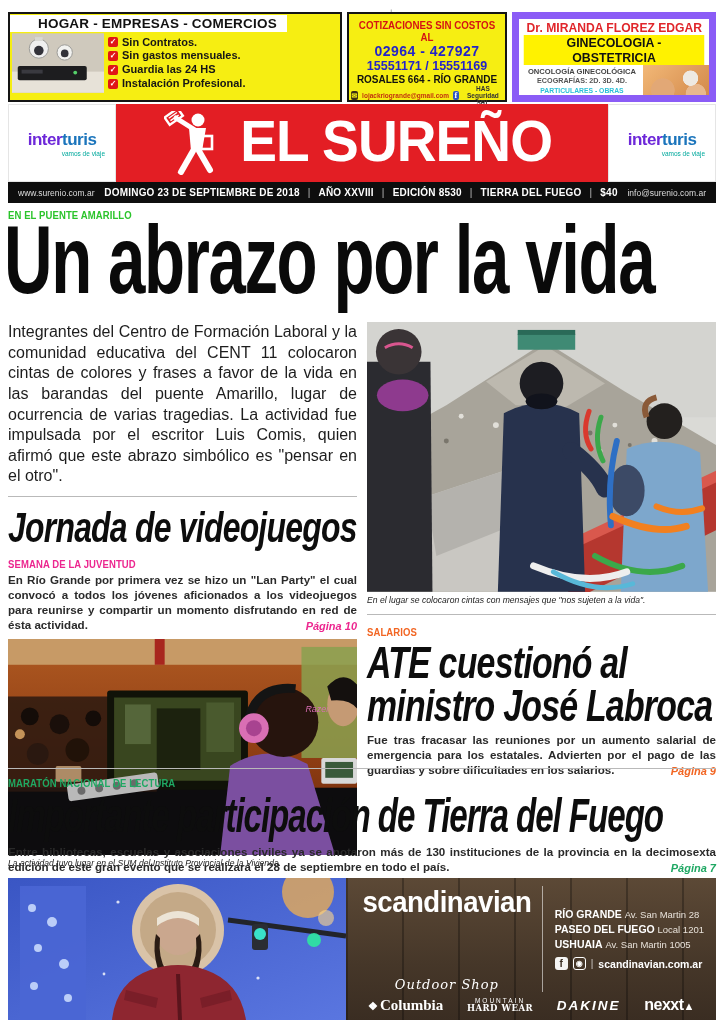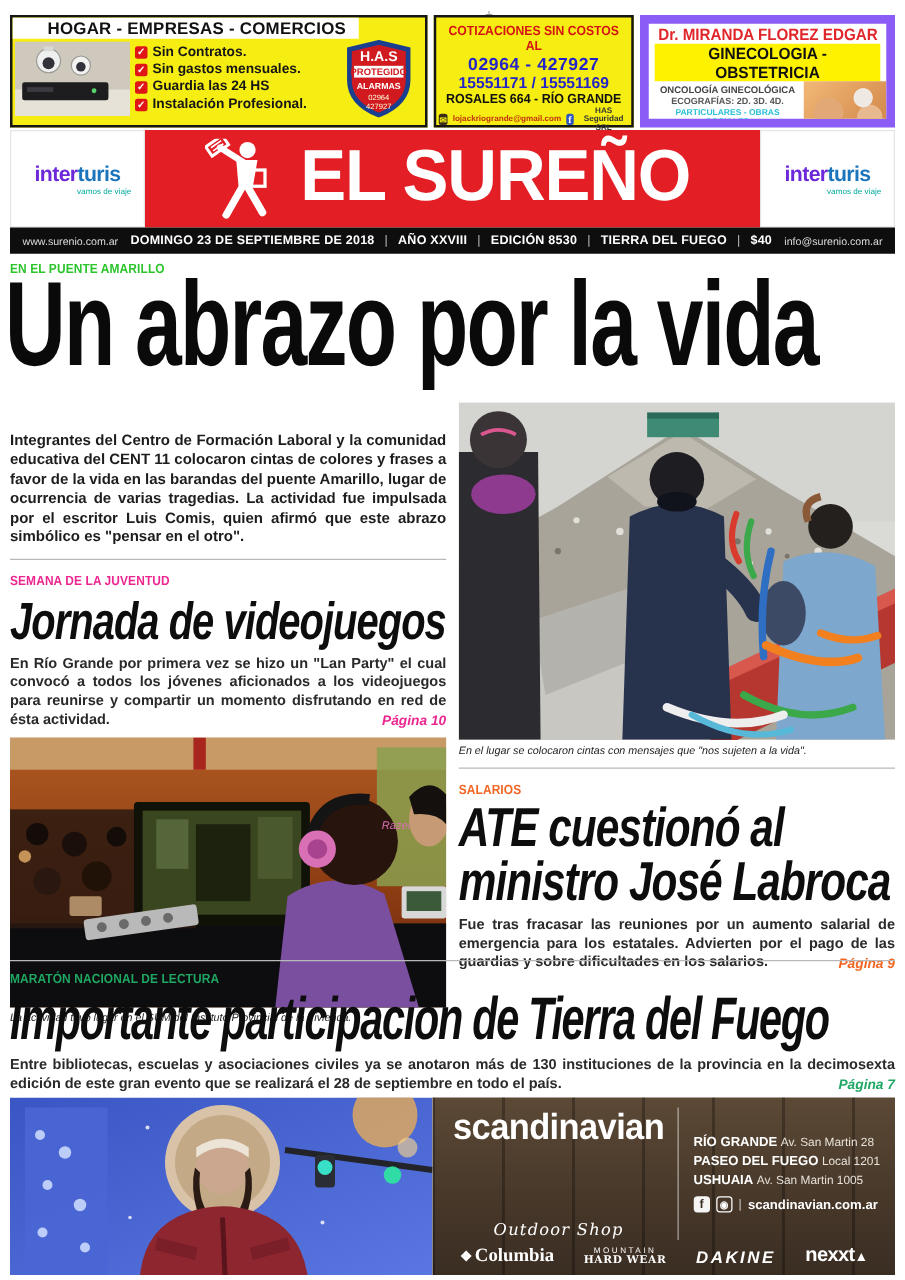--- a/index.html
+++ b/index.html
@@ -67,21 +67,21 @@
   .k-magenta { color:#ec268f; }
   .k-orange { color:#f26522; }
   .k-teal { color:#1fa863; }
   .kicker-main { position:absolute; top:205px; left:8px; }
   .headline-main { position:absolute; top:213px; left:4px; width:716px; height:100px; overflow:visible; }
   .h-main { font-weight:bold; color:#0a0a0a; font-size:96px; letter-spacing:-2px; line-height:.98; white-space:nowrap; display:inline-block; transform-origin:0 0; transform:scaleX(.70); }
 
   
   .cols { position:absolute; top:322px; left:8px; width:708px; display:flex; gap:10px; }
   .col { width:349px; }
-  .lead { font-size:12px; font-weight:bold; color:#1d1d1d; line-height:1.29; text-align:justify;margin-top:23px; }
+  .lead { font-size:16px; font-weight:normal; color:#1d1d1d; line-height:1.29; text-align:justify; }
   .bodytxt { font-size:11.6px; font-weight:bold; color:#2a2a2a; line-height:1.3; text-align:justify; }
   .bodywrap { position:relative; }
   .pageref { font-weight:bold; font-style:italic; font-size:11px; }
   .pageref-line { text-align:right; margin-top:1px; }
   .pageref-abs { position:absolute; right:0; bottom:0; }
   .rule { border:none; border-top:1px solid #b9b9b9; margin:9px 0 7px; }
   .h-sub { font-weight:bold; font-style:italic; color:#0d0d0d; white-space:nowrap; display:inline-block; transform-origin:0 0; }
   .h-video { font-size:42px; letter-spacing:-1px; transform:scaleX(.76); line-height:1.05; margin:2px 0 4px; }
   .h-ate { font-size:44px; letter-spacing:-1px; transform:scaleX(.77); line-height:.95; margin-top:2px; }
   .caption { font-style:italic; font-size:8.6px; color:#222; padding:3px 0 0; }
@@ -157,31 +157,20 @@
             </div>
           <div class="check-item">
               <span class="checkbox">✓</span>
               <span>Guardia las 24 HS</span>
             </div>
           <div class="check-item">
               <span class="checkbox">✓</span>
               <span>Instalación Profesional.</span>
             </div>
         </div>
-        <div class="shield-wrap">
-          <svg width="58" height="62" viewBox="0 0 58 66">
-            <path d="M29 2 L54 8 L54 34 Q54 54 29 64 Q4 54 4 34 L4 8 Z" fill="#d11a1f" stroke="#1b3f8f" stroke-width="4"></path>
-            <text x="29" y="18" text-anchor="middle" fill="#fff" font-size="12" font-weight="bold" font-family="Liberation Sans, sans-serif">H.A.S</text>
-            <rect x="8" y="22" width="42" height="10" fill="#fff"></rect>
-            <text x="29" y="30" text-anchor="middle" fill="#d11a1f" font-size="8" font-weight="bold" font-family="Liberation Sans, sans-serif">PROTEGIDO</text>
-            <text x="29" y="42" text-anchor="middle" fill="#fff" font-size="7.5" font-weight="bold" font-family="Liberation Sans, sans-serif">ALARMAS</text>
-            <text x="29" y="51" text-anchor="middle" fill="#ffd" font-size="6.5" font-family="Liberation Sans, sans-serif">02964</text>
-            <text x="29" y="59" text-anchor="middle" fill="#ffd" font-size="6.5" font-family="Liberation Sans, sans-serif">427927</text>
-          </svg>
-        </div>
       </div>
     </div>
 
     <div class="ad-contact">
       <div class="adc-head">COTIZACIONES SIN COSTOS AL</div>
       <div class="adc-ph1">02964 - 427927</div>
       <div class="adc-ph2">15551171 / 15551169</div>
       <div class="adc-addr">ROSALES 664 - RÍO GRANDE</div>
       <div class="adc-foot">
         <span class="mail-ico">✉</span>
@@ -251,22 +240,22 @@
   </div>
   <div class="headline-main">
     <span class="h-main">Un abrazo por la vida</span>
   </div>
 
   <div class="cols">
 
     <div class="col">
       <p class="lead">Integrantes del Centro de Formación Laboral y la comunidad educativa del CENT 11 colocaron cintas de colores y frases a favor de la vida en las barandas del puente Amarillo, lugar de ocurrencia de varias tragedias. La actividad fue impulsada por el escritor Luis Comis, quien afirmó que este abrazo simbólico es "pensar en el otro".</p>
       <hr class="rule">
+      <div><span class="h-sub h-video">Jornada de videojuegos</span></div>
       <div><span class="kicker k-magenta">SEMANA DE LA JUVENTUD</span></div>
-      <div><span class="h-sub h-video">Jornada de videojuegos</span></div>
       <div class="bodywrap">
         <p class="bodytxt">En Río Grande por primera vez se hizo un "Lan Party" el cual convocó a todos los jóvenes aficionados a los videojuegos para reunirse y compartir un momento disfrutando en red de ésta actividad.</p>
         <span class="pageref pageref-abs k-magenta">Página 10</span>
       </div>
 
       <svg class="photo" viewBox="0 0 352 218" style="margin-top:7px">
         <defs>
           <linearGradient id="wallg" x1="0" y1="0" x2="0" y2="1">
             <stop offset="0" stop-color="#b05a22"></stop>
               <stop offset=".6" stop-color="#8a3a12"></stop>

